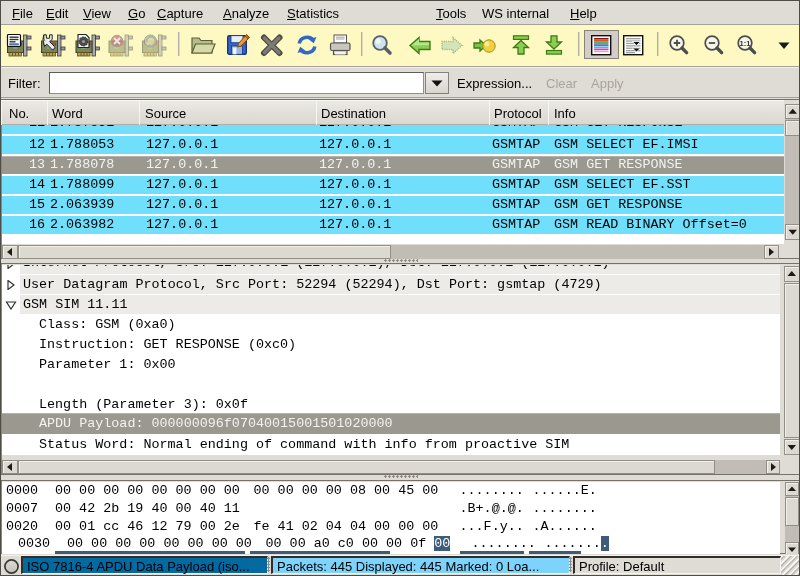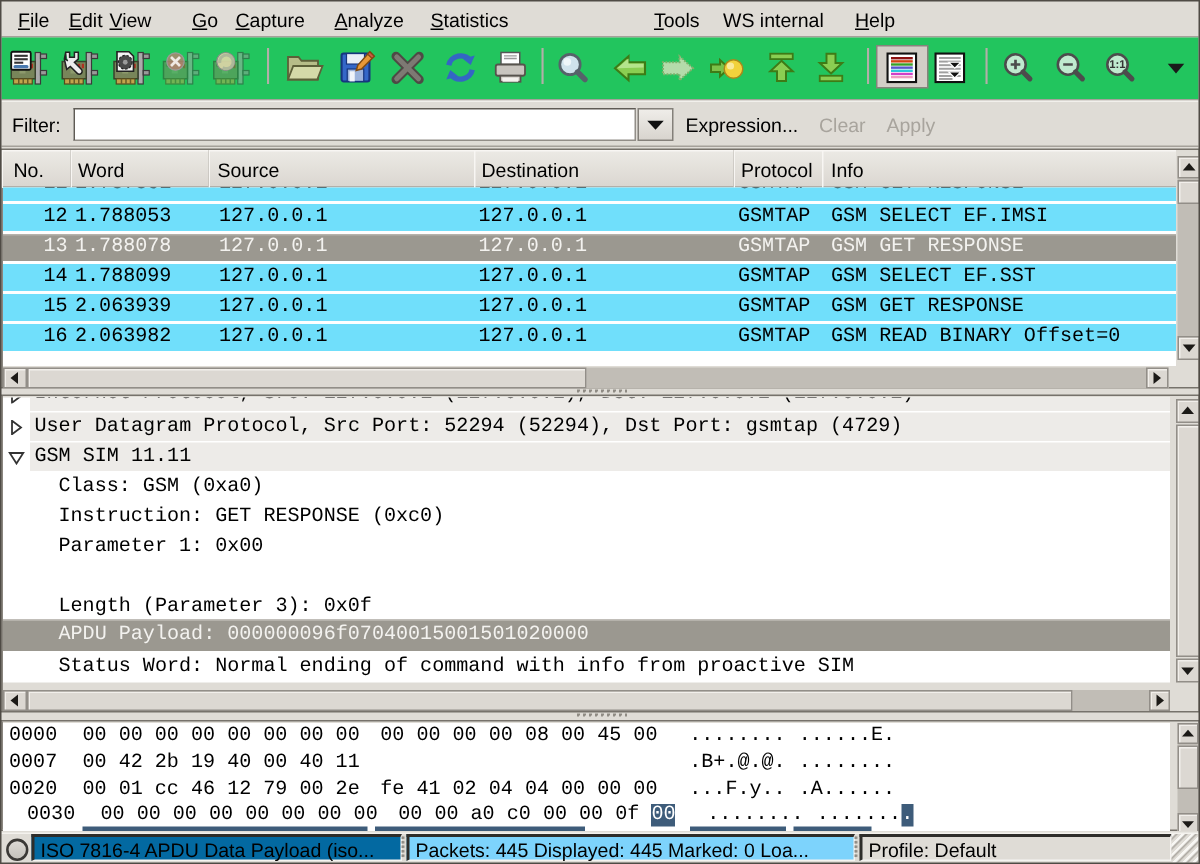--- a/index.html
+++ b/index.html
@@ -16,33 +16,33 @@
 .grip{background-image:radial-gradient(circle at 1.5px 1.5px,#8f8b84 1px,rgba(0,0,0,0) 1.1px);
  background-size:4px 4px;}
 </style></head>
 <body>
 
 <div class="a" style="left:0;top:0;width:800px;height:576px;border:1px solid #4f4b45;box-sizing:border-box;z-index:90;pointer-events:none;"></div>
 
 <div id="menubar" class="a" style="left:1px;top:1px;width:798px;height:23px;background:#dfdcd6;">
  <div class="a" style="left:11px;top:5px;"><u>F</u>ile</div>
  <div class="a" style="left:45px;top:5px;"><u>E</u>dit</div>
- <div class="a" style="left:72px;top:5px;"><u>V</u>iew</div>
+ <div class="a" style="left:82px;top:5px;"><u>V</u>iew</div>
  <div class="a" style="left:127px;top:5px;"><u>G</u>o</div>
  <div class="a" style="left:156px;top:5px;"><u>C</u>apture</div>
  <div class="a" style="left:222px;top:5px;"><u>A</u>nalyze</div>
  <div class="a" style="left:286px;top:5px;"><u>S</u>tatistics</div>
  <div class="a" style="left:360px;top:5px;margin-top:44px;">Telephon<u>y</u></div>
  <div class="a" style="left:435px;top:5px;"><u>T</u>ools</div>
  <div class="a" style="left:481px;top:5px;">WS internal</div>
  <div class="a" style="left:569px;top:5px;"><u>H</u>elp</div>
 </div>
 <div class="a" style="left:1px;top:24px;width:798px;height:1px;background:#a5a19a;"></div>
 
-<div id="toolbar" class="a" style="left:1px;top:25px;width:798px;height:41px;background:#22c55e;">
+<div id="toolbar" class="a" style="left:1px;top:25px;width:798px;height:41px;background:#fef9c3;">
 <svg class="a" style="left:0;top:0;" width="798" height="38" viewBox="0 0 798 38">
 <defs>
  <g id="nic">
   <rect x="16.5" y="1" width="3.5" height="21" fill="#ababab" stroke="#3a3a3a" stroke-width="0.8"></rect>
   <rect x="20" y="2" width="4" height="3" fill="#9a9a9a" stroke="#3a3a3a" stroke-width="0.8"></rect>
   <rect x="20" y="13" width="4" height="3" fill="#9a9a9a" stroke="#3a3a3a" stroke-width="0.8"></rect>
   <rect x="0.5" y="7" width="16" height="11.5" fill="#78855a" stroke="#39412c" stroke-width="1"></rect>
   <rect x="2" y="8.5" width="3" height="2" fill="#5d6a42"></rect>
   <rect x="11" y="8.5" width="1.5" height="3" fill="#b03020"></rect>
   <rect x="13.5" y="8.5" width="1.5" height="3" fill="#b03020"></rect>

